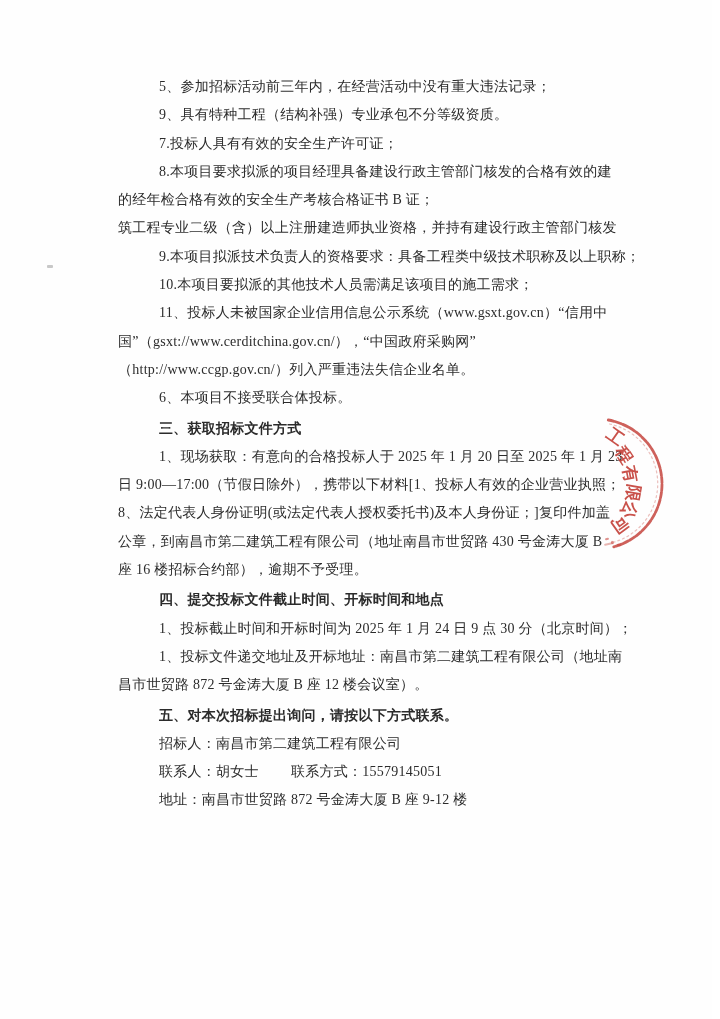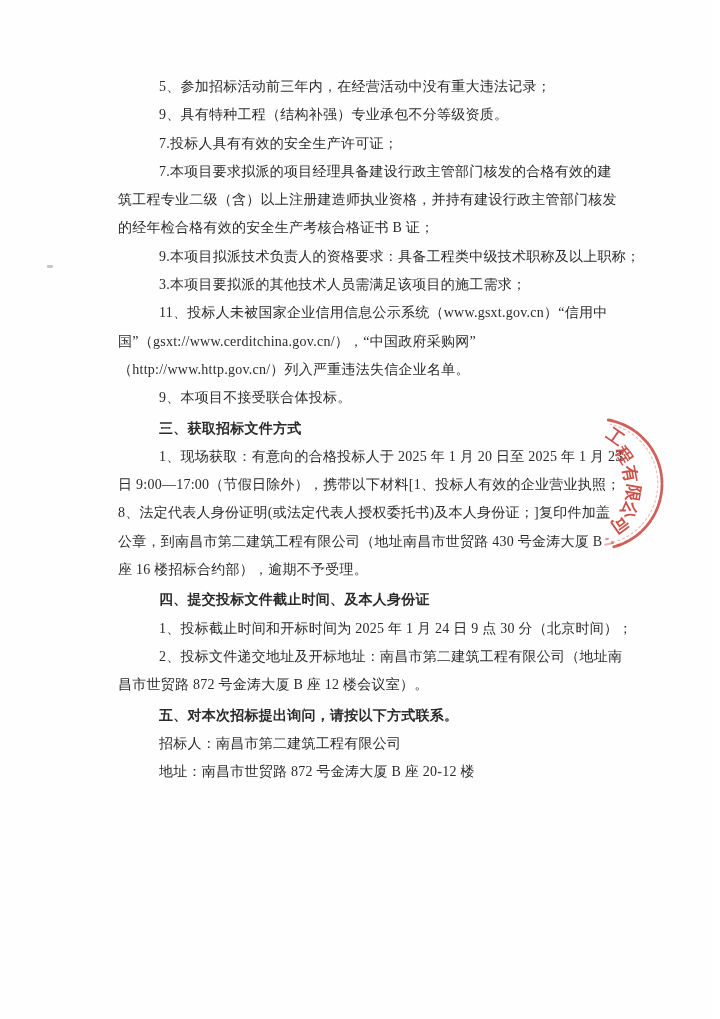--- a/index.html
+++ b/index.html
@@ -88,42 +88,43 @@
 <body>
 
 <div class="page">
 
   <div class="stray-mark"></div>
 
   <div class="doc">
     <div class="line indent">5、参加招标活动前三年内，在经营活动中没有重大违法记录；</div>
     <div class="line indent">9、具有特种工程（结构补强）专业承包不分等级资质。</div>
     <div class="line indent">7.投标人具有有效的安全生产许可证；</div>
-    <div class="line indent">7.本项目要求拟派的项目经理具备建设行政主管部门核发的合格有效的建</div>
+    <div class="line indent">8.本项目要求拟派的项目经理具备建设行政主管部门核发的合格有效的建</div>
+    <div class="line">的经年检合格有效的安全生产考核合格证书 B 证；</div>
     <div class="line">筑工程专业二级（含）以上注册建造师执业资格，并持有建设行政主管部门核发</div>
-    <div class="line">的经年检合格有效的安全生产考核合格证书 B 证；</div>
     <div class="line indent">9.本项目拟派技术负责人的资格要求：具备工程类中级技术职称及以上职称；</div>
-    <div class="line indent">3.本项目要拟派的其他技术人员需满足该项目的施工需求；</div>
+    <div class="line indent">10.本项目要拟派的其他技术人员需满足该项目的施工需求；</div>
     <div class="line indent">11、投标人未被国家企业信用信息公示系统（www.gsxt.gov.cn）“信用中</div>
     <div class="line">国”（gsxt://www.cerditchina.gov.cn/），“中国政府采购网”</div>
-    <div class="line">（http://www.http.gov.cn/）列入严重违法失信企业名单。</div>
-    <div class="line indent">9、本项目不接受联合体投标。</div>
+    <div class="line">（http://www.ccgp.gov.cn/）列入严重违法失信企业名单。</div>
+    <div class="line indent">6、本项目不接受联合体投标。</div>
     <div class="line indent bold gap">三、获取招标文件方式</div>
     <div class="line indent">1、现场获取：有意向的合格投标人于 2025 年 1 月 20 日至 2025 年 1 月 23</div>
     <div class="line">日 9:00—17:00（节假日除外），携带以下材料[1、投标人有效的企业营业执照；</div>
     <div class="line">8、法定代表人身份证明(或法定代表人授权委托书)及本人身份证；]复印件加盖</div>
     <div class="line">公章，到南昌市第二建筑工程有限公司（地址南昌市世贸路 430 号金涛大厦 B</div>
     <div class="line">座 16 楼招标合约部），逾期不予受理。</div>
-    <div class="line indent bold gap">四、提交投标文件截止时间、及本人身份证</div>
+    <div class="line indent bold gap">四、提交投标文件截止时间、开标时间和地点</div>
     <div class="line indent">1、投标截止时间和开标时间为 2025 年 1 月 24 日 9 点 30 分（北京时间）；</div>
-    <div class="line indent">2、投标文件递交地址及开标地址：南昌市第二建筑工程有限公司（地址南</div>
+    <div class="line indent">1、投标文件递交地址及开标地址：南昌市第二建筑工程有限公司（地址南</div>
     <div class="line">昌市世贸路 872 号金涛大厦 B 座 12 楼会议室）。</div>
     <div class="line indent bold gap">五、对本次招标提出询问，请按以下方式联系。</div>
     <div class="line indent">招标人：南昌市第二建筑工程有限公司</div>
-    <div class="line indent">地址：南昌市世贸路 872 号金涛大厦 B 座 20-12 楼</div>
+    <div class="line indent">联系人：胡女士　　 联系方式：15579145051</div>
+    <div class="line indent">地址：南昌市世贸路 872 号金涛大厦 B 座 9-12 楼</div>
   </div>
 
   <div class="seal">
     <svg width="160" height="210" viewBox="0 0 160 210">
       <path d="M 48.3 25 A 65 65 0 0 1 53.8 151.8" fill="none" stroke="#c23a32" stroke-width="2.8" stroke-dasharray="6 1.6" stroke-linecap="round" opacity="0.8"></path>
       <path d="M 49.5 29 A 61 61 0 0 1 54.5 147" fill="none" stroke="#c94a42" stroke-width="1.2" stroke-dasharray="2 3" stroke-linecap="round" opacity="0.35"></path>
     </svg>
     <span class="seal-char" style="left:55px; top:42px;  transform: translate(-50%,-50%) rotate(35deg);">工</span>
     <span class="seal-char" style="left:64px; top:60px;  transform: translate(-50%,-50%) rotate(57deg);">程</span>
     <span class="seal-char" style="left:70px; top:79px;  transform: translate(-50%,-50%) rotate(79deg);">有</span>

